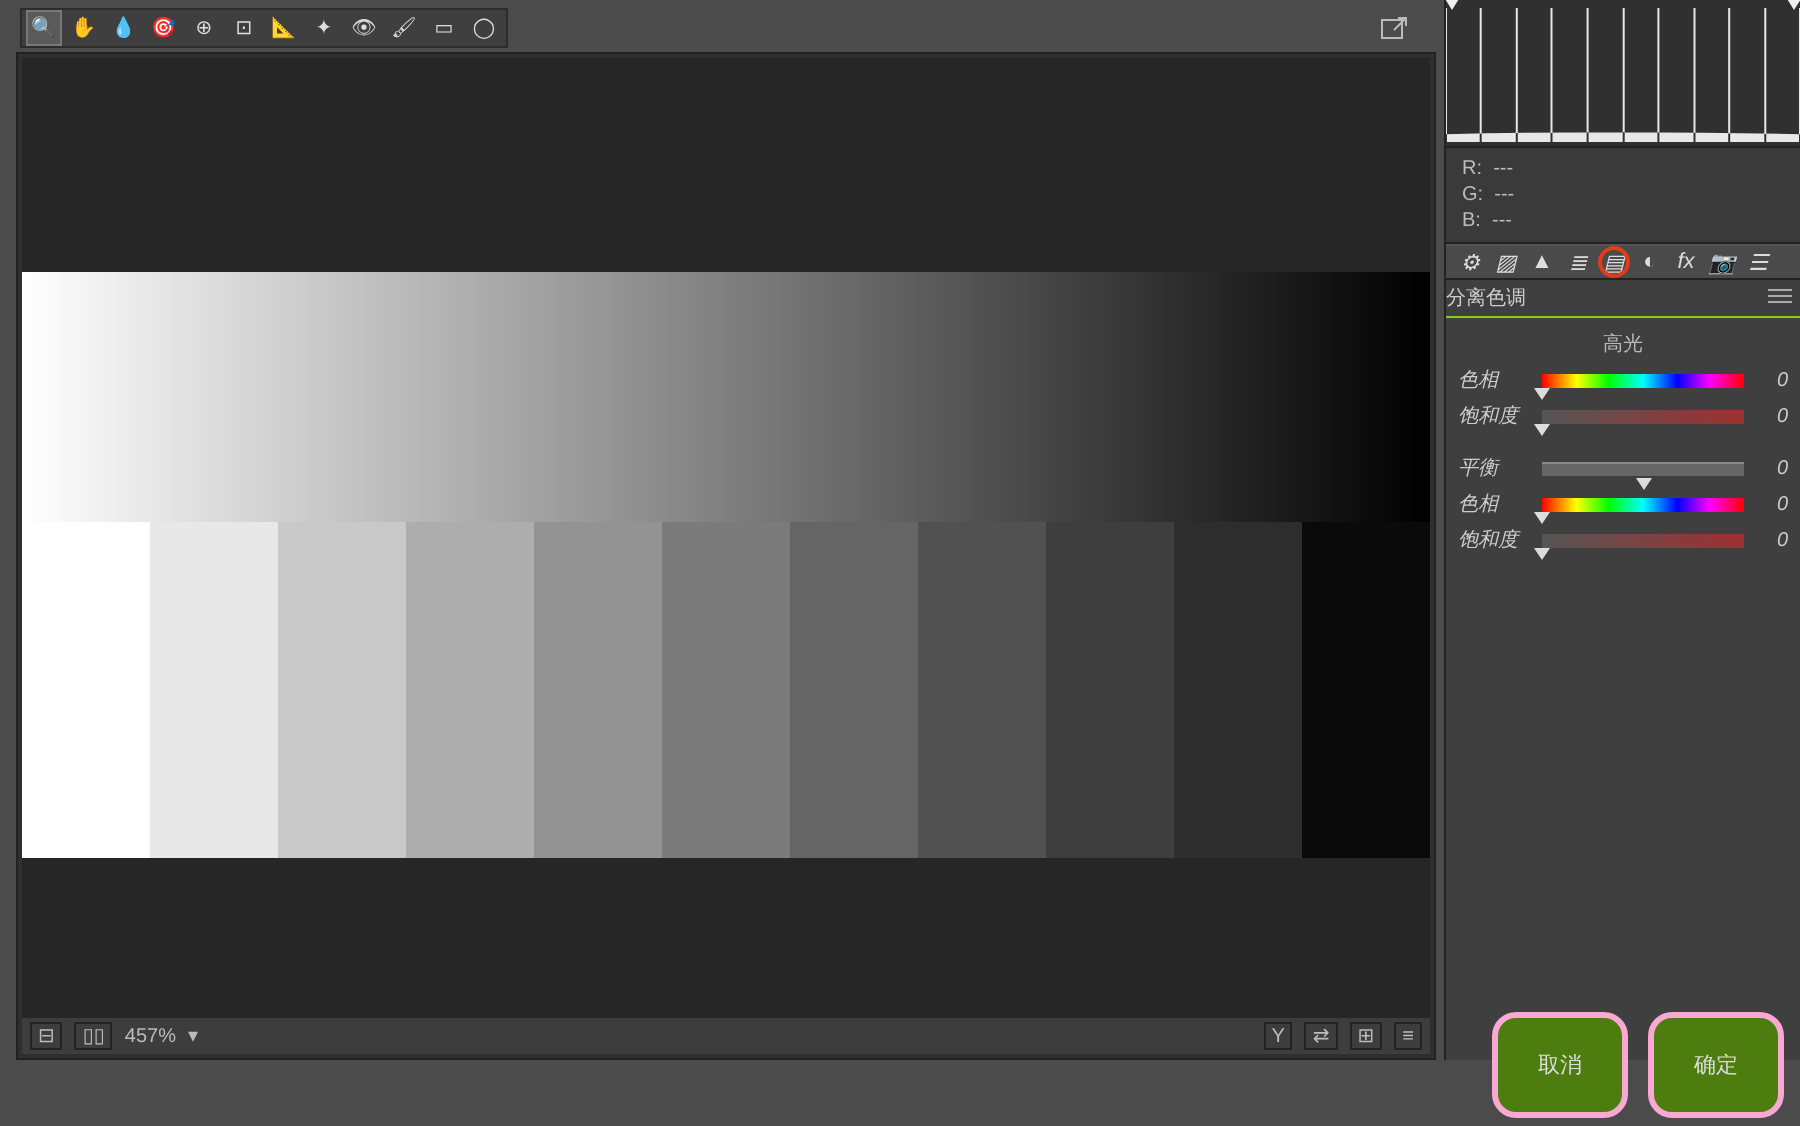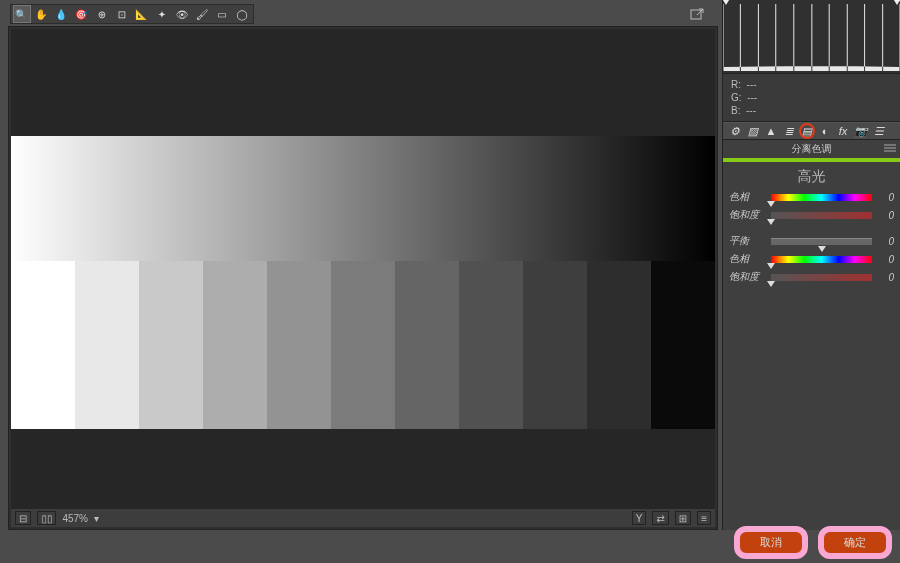--- a/index.html
+++ b/index.html
@@ -120,34 +120,33 @@
     color: #ddd; font-style: italic; font-size: 11px;
   }
   .tabstrip .active-ring {
     position: absolute;
     border: 2px solid #e03c1a;
     border-radius: 50%;
     width: 16px; height: 16px;
     top: 0;
   }
   .panel-title {
-    text-align: center;
     font-size: 10px;
     padding: 2px 0;
     color: #ccc;
-    border-bottom: 4px solid #84cc16;
+    border-bottom: 1px solid #84cc16;
     position: relative;
   }
   .panel-title .menu {
     position: absolute; right: 4px; top: 3px;
     width: 12px; height: 10px;
   }
   .section-label {
     text-align: center;
-    font-size: 14px;
+    font-size: 10px;
     color: #bbb;
     margin: 6px 0 2px;
   }
   .slider-row {
     display: flex; align-items: center;
     padding: 0 6px;
     height: 18px;
     gap: 4px;
     font-style: italic;
   }
@@ -179,26 +178,26 @@
     background: #666;
     border-top: 1px solid #888;
   }
   
   .footer {
     position: absolute;
     bottom: 4px; right: 8px;
     display: flex; gap: 10px;
   }
   .footer button {
-    background: #c2410c;
-    border: 6px solid #f9a8d4;
+    background: #4d7c0f;
+    border: 3px solid #f9a8d4;
     border-radius: 12px;
     color: #ddd;
     font-size: 11px;
-    padding: 3px 20px;
+    padding: 16px 20px;
     cursor: pointer;
   }
 </style>
 </head>
 <body>
 
 <div class="toolbar" id="toolbar">
     <div class="tool selected">🔍</div>
     <div class="tool">✋</div>
     <div class="tool">💧</div>

